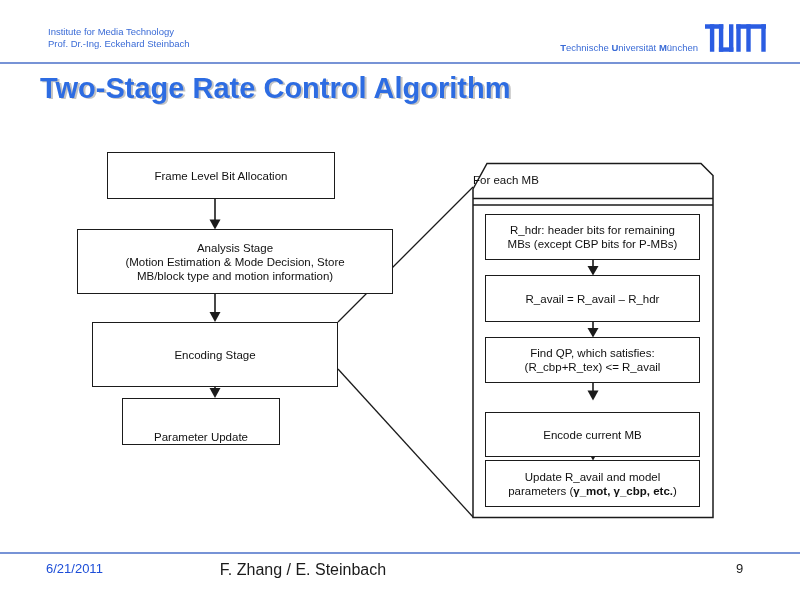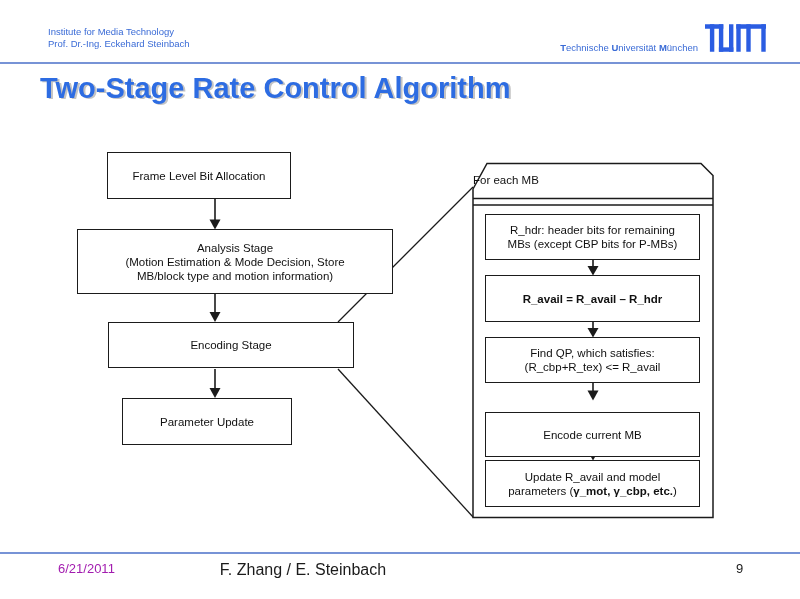--- a/index.html
+++ b/index.html
@@ -30,21 +30,21 @@
     box-sizing:border-box;
   }
   .fbox span{display:block;}
   .panel-header{
     position:absolute;left:473px;top:164px;width:240px;height:32px;z-index:2;
     display:flex;align-items:center;justify-content:flex-start;
     font-size:11.5px;color:#111;
   }
   .inline-parts span{display:inline;text-align:right;}
   .bold{font-weight:bold;}
-  .footer-date{position:absolute;left:46px;top:561px;font-size:13px;color:#a21caf;z-index:3;margin-left:12px;}
+  .footer-date{position:absolute;left:46px;top:561px;font-size:13px;color:#1d4ed8;z-index:3;}
   .footer-authors{position:absolute;left:153px;top:561px;width:300px;text-align:center;font-size:16px;color:#1b1b1b;z-index:3;}
   .footer-page{position:absolute;left:736px;top:561px;font-size:13px;color:#1b1b1b;z-index:3;}
 </style>
 </head>
 <body>
 
 <div class="slide">
 
   <svg class="overlay" viewBox="0 0 800 599">
 
@@ -99,48 +99,48 @@
       <rect x="24" y="0" width="4.4" height="27.5"></rect>
       <rect x="31.3" y="0" width="29.7" height="4.5"></rect>
       <rect x="31.3" y="0" width="4.4" height="27.5"></rect>
       <rect x="41.3" y="0" width="4.4" height="27.5"></rect>
       <rect x="56.3" y="0" width="4.4" height="27.5"></rect>
     </g>
   </svg>
 
   <h1 class="title">Two-Stage Rate Control Algorithm</h1>
 
-  <div class="fbox" style="left:107px;top:152px;width:184px;height:47px;">
+  <div class="fbox" style="left:107px;top:152px;width:228px;height:47px;">
     <span>Frame Level Bit Allocation</span>
   </div>
 
   <div class="fbox" style="left:77px;top:229px;width:316px;height:65px;">
     <span>Analysis Stage</span>
     <span>(Motion Estimation &amp; Mode Decision, Store</span>
     <span>MB/block type and motion information)</span>
   </div>
 
-  <div class="fbox" style="left:108px;top:322px;width:246px;height:46px;">
+  <div class="fbox" style="left:92px;top:322px;width:246px;height:65px;">
     <span>Encoding Stage</span>
   </div>
 
-  <div class="fbox" style="left:122px;top:398px;width:170px;height:47px;">
+  <div class="fbox" style="left:122px;top:398px;width:158px;height:47px;justify-content:flex-end;">
     <span>Parameter Update</span>
   </div>
 
   <div class="panel-header">
     <span>For each MB</span>
   </div>
 
   <div class="fbox" style="left:485px;top:214px;width:215px;height:46px;">
     <span>R_hdr: header bits for remaining</span>
     <span>MBs (except CBP bits for P-MBs)</span>
   </div>
 
-  <div class="fbox" style="left:485px;top:275px;width:215px;height:47px;font-weight:bold;">
+  <div class="fbox" style="left:485px;top:275px;width:215px;height:47px;">
     <span>R_avail = R_avail – R_hdr</span>
   </div>
 
   <div class="fbox" style="left:485px;top:337px;width:215px;height:46px;">
     <span>Find QP, which satisfies:</span>
     <span>(R_cbp+R_tex) &lt;= R_avail</span>
   </div>
 
   <div class="fbox" style="left:485px;top:400px;width:215px;height:45px;margin-top:12px;">
     <span>Encode current MB</span>

